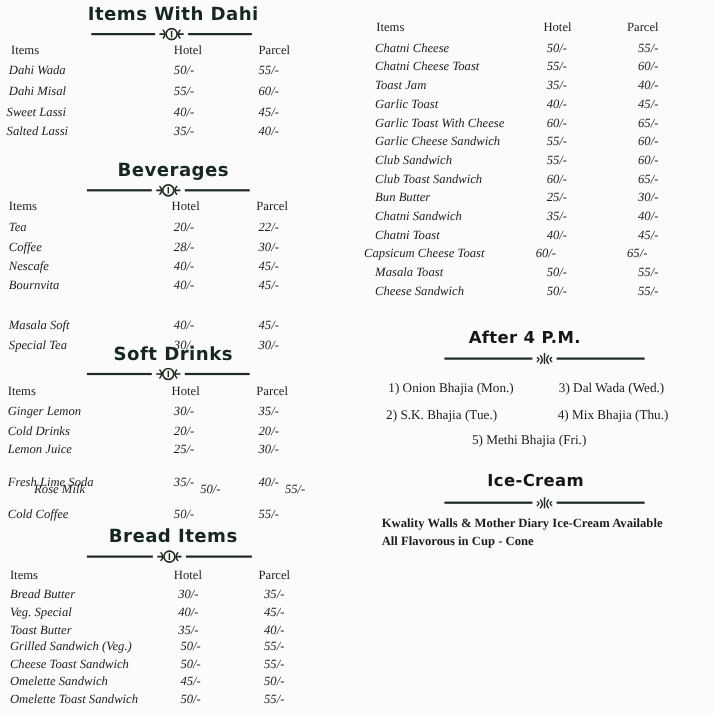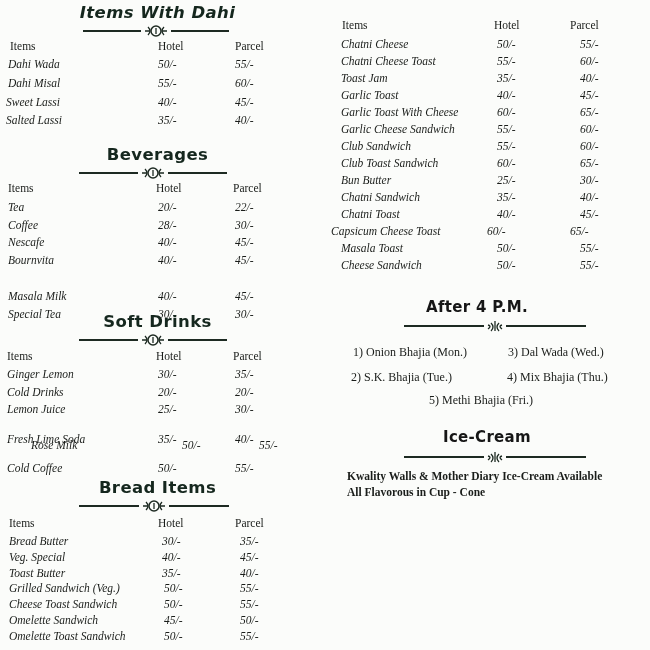--- a/index.html
+++ b/index.html
@@ -51,21 +51,21 @@
     position:absolute; left:0; width:100%; text-align:center;
     font-family:"DejaVu Sans", sans-serif; font-weight:bold; font-size:15px;
     color:#161616; letter-spacing:0.3px;
   }
 </style>
 </head>
 <body>
 
 <div class="col left">
 
-  <div class="sec-title" style="top:3px;font-style:italic;">Items With Dahi</div>
+  <div class="sec-title" style="top:3px;">Items With Dahi</div>
   <div class="ornament" style="top:25px;left:83px;width:146px;">
     <div class="line" style="left:0;width:58px;"></div>
       <div class="line" style="right:0;width:58px;"></div>
     <svg class="knot" viewBox="0 0 24 12">
         <path d="M1 6 L6 6 M18 6 L23 6" stroke="#1d2a22" stroke-width="1.5"></path>
         <ellipse cx="12" cy="6" rx="5" ry="5" fill="none" stroke="#1d2a22" stroke-width="1.5"></ellipse>
         <path d="M4 2 Q8 6 4 10 M20 2 Q16 6 20 10" fill="none" stroke="#1d2a22" stroke-width="1.3"></path>
         <line x1="12" y1="3" x2="12" y2="9" stroke="#1d2a22" stroke-width="1.3"></line>
       </svg>
   </div>
@@ -130,21 +130,21 @@
       <span class="c-item">Bournvita</span>
       <span class="c-hotel" style="left:150px;">40/-</span>
       <span class="c-parcel" style="left:227px;">45/-</span>
     </div>
   <div class="row" style="top:272px;left:8px;width:300px;margin-top:36px;">
       <span class="c-item">Special Tea</span>
       <span class="c-hotel" style="left:150px;">30/-</span>
       <span class="c-parcel" style="left:227px;">30/-</span>
     </div>
   <div class="row" style="top:290px;left:8px;width:300px;">
-      <span class="c-item">Masala Milk</span>
+      <span class="c-item">Masala Soft</span>
       <span class="c-hotel" style="left:150px;">40/-</span>
       <span class="c-parcel" style="left:227px;">45/-</span>
     </div>
 
   <div class="sec-title" style="top:312px;">Soft Drinks</div>
   <div class="ornament" style="top:334px;left:79px;width:148px;">
     <div class="line" style="left:0;width:59px;"></div>
       <div class="line" style="right:0;width:59px;"></div>
     <svg class="knot" viewBox="0 0 24 12">
         <path d="M1 6 L6 6 M18 6 L23 6" stroke="#1d2a22" stroke-width="1.5"></path>

